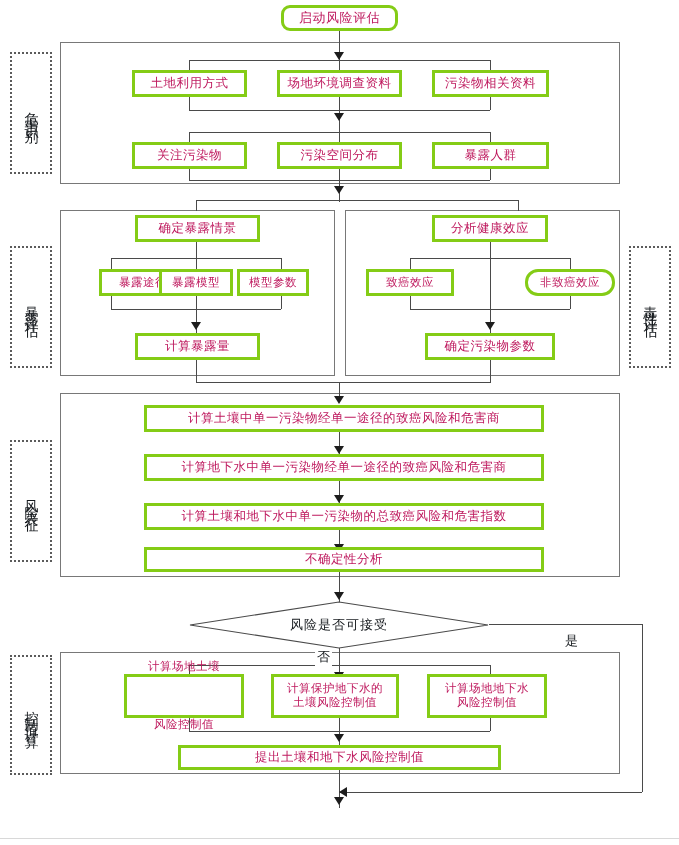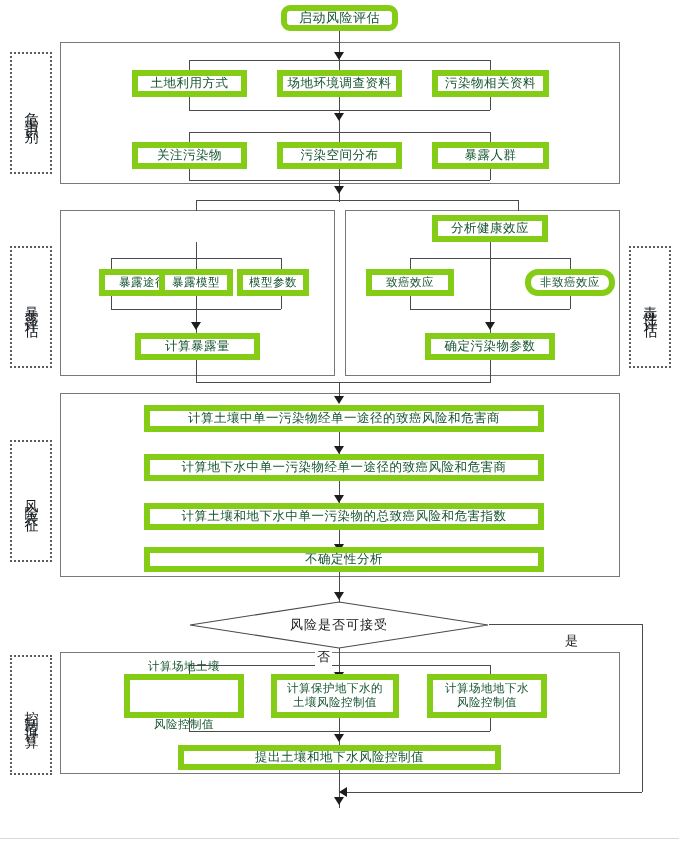--- a/index.html
+++ b/index.html
@@ -12,27 +12,27 @@
     position:relative;
     width:679px;
     height:845px;
     background:#ffffff;
     overflow:hidden;
   }
   
   .node{
     position:absolute;
     box-sizing:border-box;
-    border:6px solid #84cc16;
+    border:3px solid #84cc16;
     background:#ffffff;
     display:flex;
     align-items:center;
     justify-content:center;
     text-align:center;
-    color:#14532d;
+    color:#be185d;
     line-height:1.18;
     letter-spacing:.5px;
     z-index:5;
   }
   .node.round{ border-radius:9px; }
   .panel{
     position:absolute;
     box-sizing:border-box;
     border:1px solid #787878;
     background:#ffffff;
@@ -165,20 +165,23 @@
   <div class="ln hl" style="left:196px;top:200px;width:322px;"></div>
   <div class="ln vl" style="left:196px;top:200px;height:11px;"></div>
   <div class="ln vl" style="left:518px;top:200px;height:11px;"></div>
 
   <div class="stage" style="left:10px;top:246px;width:42px;height:122px;">
     <span>暴露评估</span>
   </div>
 
   <div class="panel" style="left:60px;top:210px;width:275px;height:166px;"></div>
 
+  <div class="node f12" style="left:135px;top:215px;width:125px;height:27px;">
+    <span>确定暴露情景</span>
+  </div>
 
   <div class="ln vl" style="left:196px;top:242px;height:94px;"></div>
   <div class="ar-d" style="left:191px;top:322px;"></div>
 
   <div class="ln hl" style="left:111px;top:258px;width:170px;"></div>
   <div class="ln vl" style="left:111px;top:258px;height:14px;"></div>
   <div class="ln vl" style="left:281px;top:258px;height:14px;"></div>
 
   <div class="node f11" style="left:67px;top:269px;width:88px;height:27px;margin-left:32px;">
     <span>暴露途径</span>

